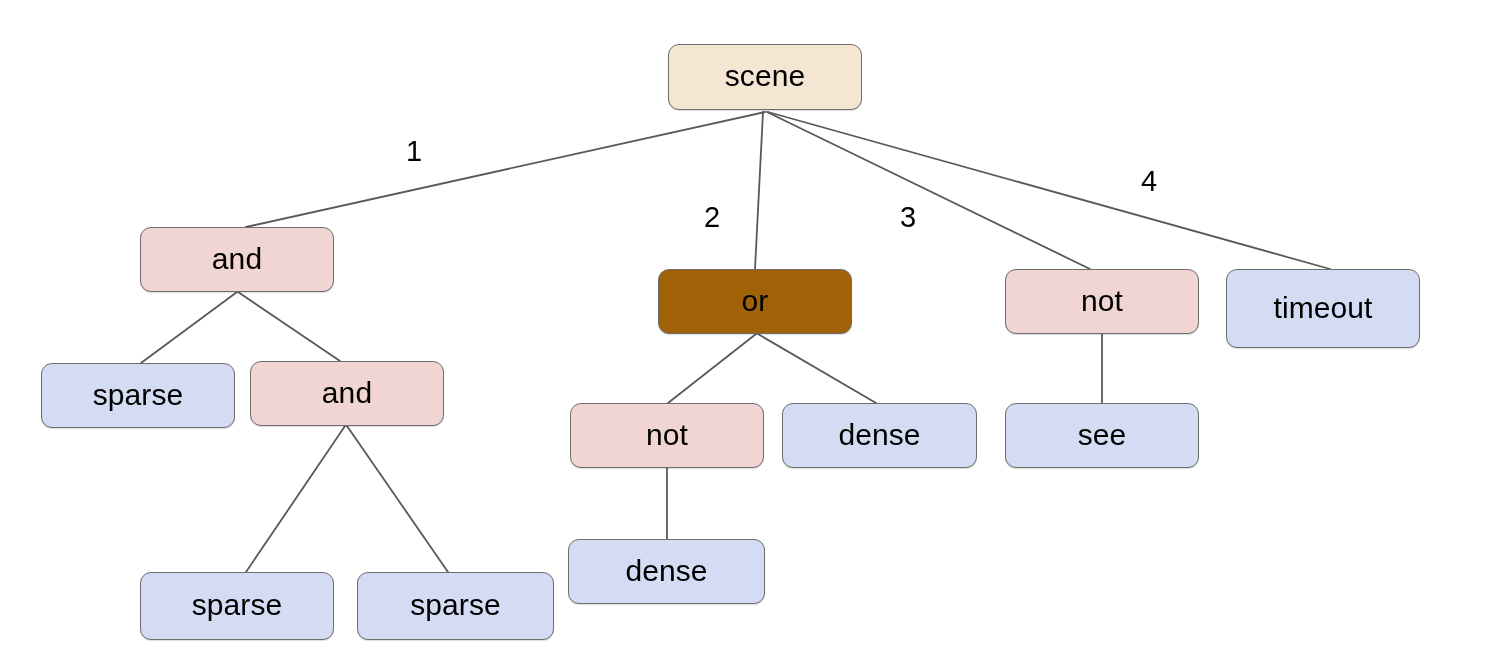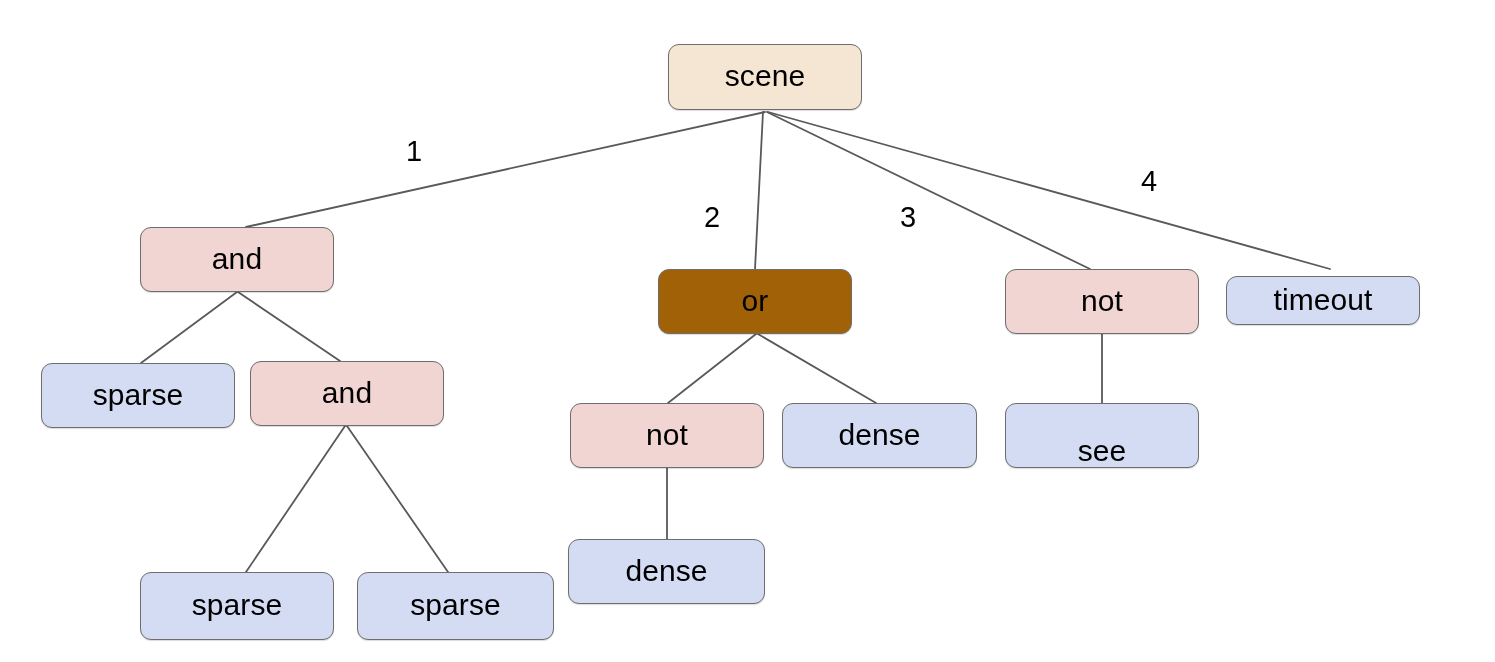--- a/index.html
+++ b/index.html
@@ -77,36 +77,36 @@
       </div>
       <div class="node" style="left: 140px; top: 227px; width: 194px; height: 65px; background: rgb(240, 213, 210); border-color: rgb(110, 110, 110);">
         <span class="node-label">and</span>
       </div>
       <div class="node" style="left: 658px; top: 269px; width: 194px; height: 65px; background: #a16207; border-color: rgb(110, 110, 110);">
         <span class="node-label">or</span>
       </div>
       <div class="node" style="left: 1005px; top: 269px; width: 194px; height: 65px; background: rgb(240, 213, 210); border-color: rgb(110, 110, 110);">
         <span class="node-label">not</span>
       </div>
-      <div class="node" style="left: 1226px; top: 276px; width: 194px; height: 49px; background: rgb(211, 220, 242); border-color: rgb(110, 110, 110);">
+      <div class="node" style="left: 1226px; top: 269px; width: 194px; height: 79px; background: rgb(211, 220, 242); border-color: rgb(110, 110, 110);">
         <span class="node-label">timeout</span>
       </div>
       <div class="node" style="left: 41px; top: 363px; width: 194px; height: 65px; background: rgb(211, 220, 242); border-color: rgb(110, 110, 110);">
         <span class="node-label">sparse</span>
       </div>
       <div class="node" style="left: 250px; top: 361px; width: 194px; height: 65px; background: rgb(240, 213, 210); border-color: rgb(110, 110, 110);">
         <span class="node-label">and</span>
       </div>
       <div class="node" style="left: 570px; top: 403px; width: 194px; height: 65px; background: rgb(240, 213, 210); border-color: rgb(110, 110, 110);">
         <span class="node-label">not</span>
       </div>
       <div class="node" style="left: 782px; top: 403px; width: 195px; height: 65px; background: rgb(211, 220, 242); border-color: rgb(110, 110, 110);">
         <span class="node-label">dense</span>
       </div>
-      <div class="node" style="left: 1005px; top: 403px; width: 194px; height: 65px; background: rgb(211, 220, 242); border-color: rgb(110, 110, 110); align-items: flex-end;">
+      <div class="node" style="left: 1005px; top: 403px; width: 194px; height: 65px; background: rgb(211, 220, 242); border-color: rgb(110, 110, 110);">
         <span class="node-label">see</span>
       </div>
       <div class="node" style="left: 568px; top: 539px; width: 197px; height: 65px; background: rgb(211, 220, 242); border-color: rgb(110, 110, 110);">
         <span class="node-label">dense</span>
       </div>
       <div class="node" style="left: 140px; top: 572px; width: 194px; height: 68px; background: rgb(211, 220, 242); border-color: rgb(110, 110, 110);">
         <span class="node-label">sparse</span>
       </div>
       <div class="node" style="left: 357px; top: 572px; width: 197px; height: 68px; background: rgb(211, 220, 242); border-color: rgb(110, 110, 110);">
         <span class="node-label">sparse</span>

